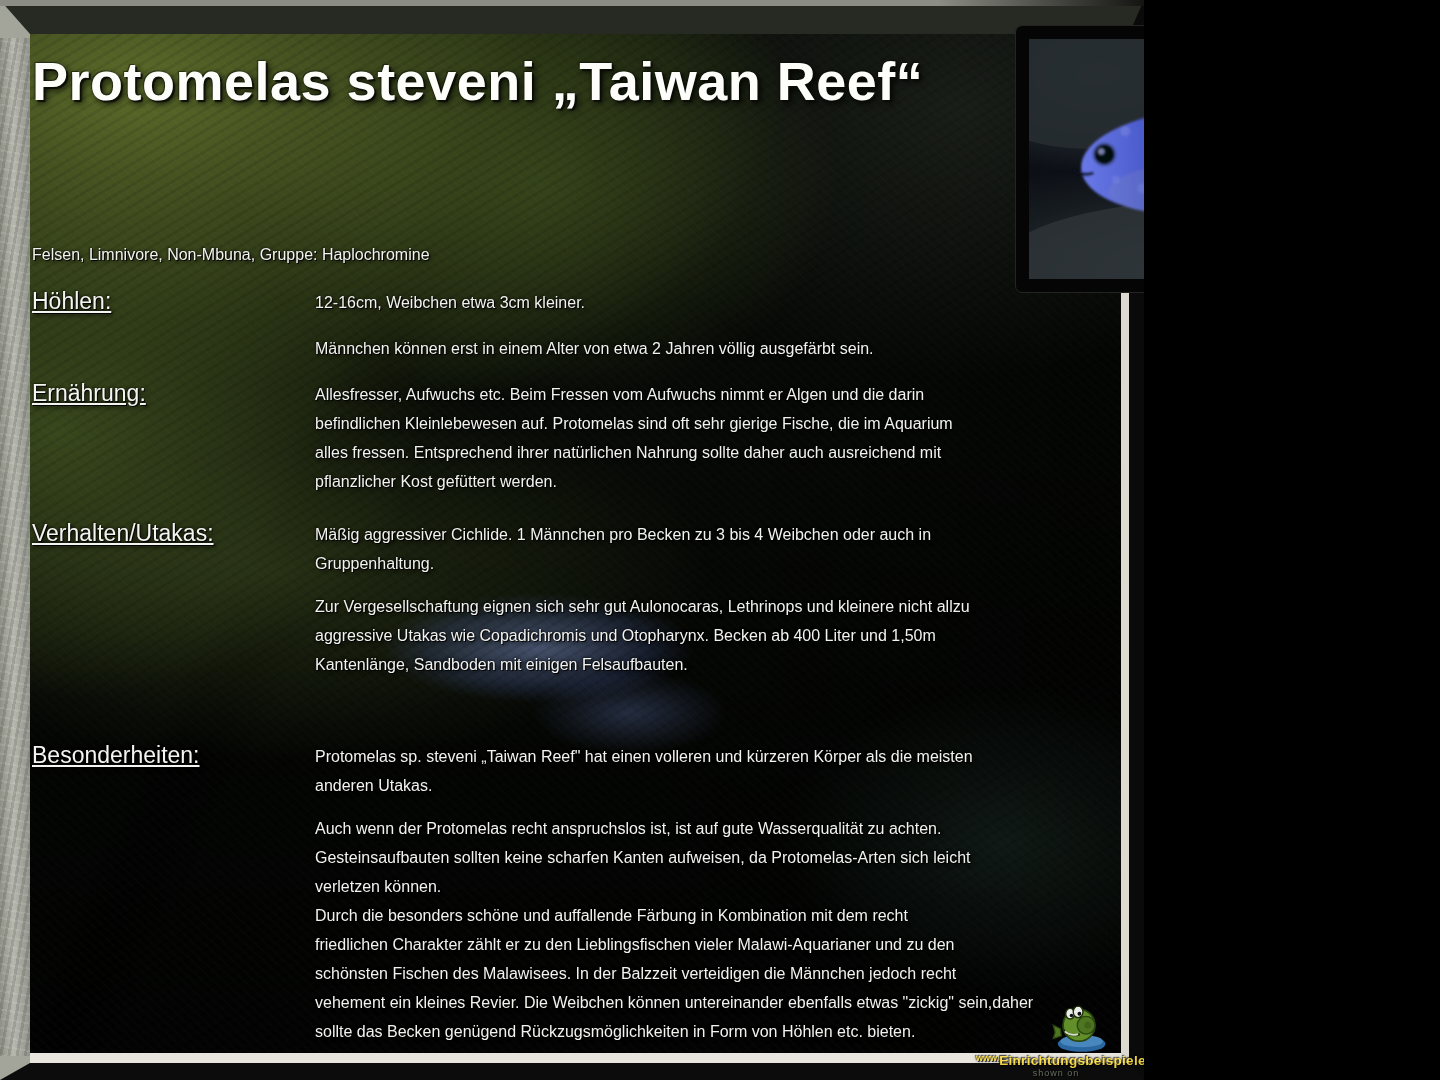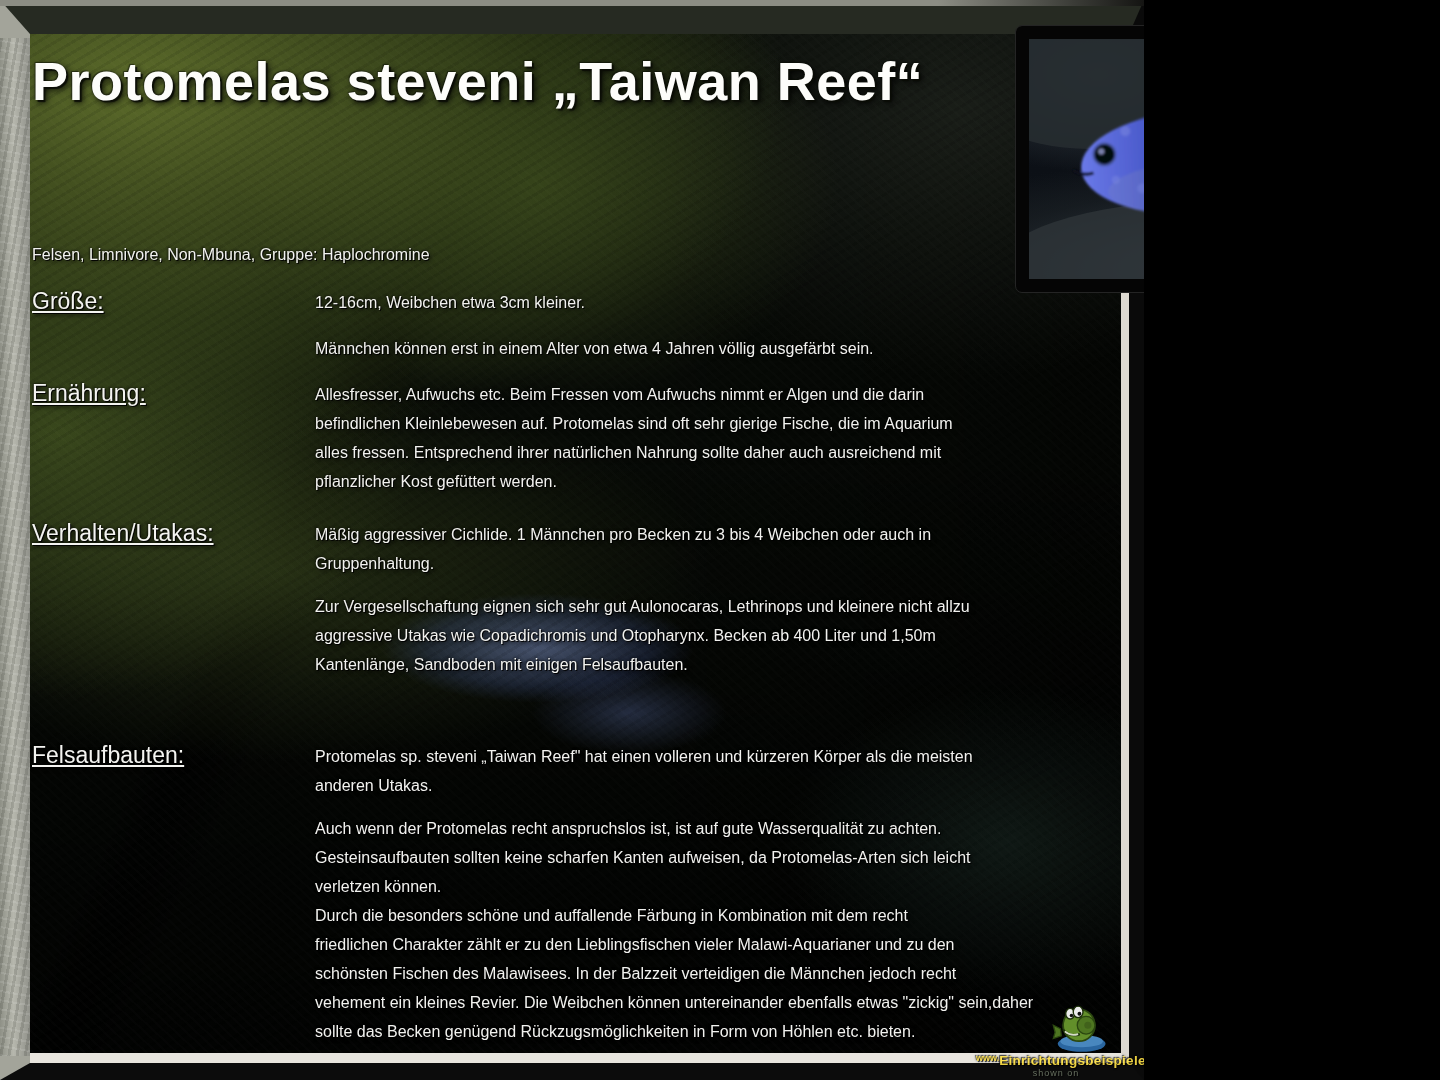--- a/index.html
+++ b/index.html
@@ -133,24 +133,24 @@
     </svg>
   </div>
 
   <div class="section" style="top:240px">
     <div class="body">
       <p class="para">Felsen, Limnivore, Non-Mbuna, Gruppe: Haplochromine</p>
     </div>
   </div>
 
   <div class="section sec-groesse" style="top:288px">
-    <div class="label">Größe:</div>
+    <div class="label">Höhlen:</div>
     <div class="body">
       <p class="para">12-16cm, Weibchen etwa 3cm kleiner.</p>
-      <p class="para">Männchen können erst in einem Alter von etwa 4 Jahren völlig ausgefärbt sein.</p>
+      <p class="para">Männchen können erst in einem Alter von etwa 2 Jahren völlig ausgefärbt sein.</p>
     </div>
   </div>
 
   <div class="section" style="top:380px">
     <div class="label">Ernährung:</div>
     <div class="body">
       <p class="para">Allesfresser, Aufwuchs etc. Beim Fressen vom Aufwuchs nimmt er Algen und die darin
 befindlichen Kleinlebewesen auf. Protomelas sind oft sehr gierige Fische, die im Aquarium
 alles fressen. Entsprechend ihrer natürlichen Nahrung sollte daher auch ausreichend mit
 pflanzlicher Kost gefüttert werden.</p>
@@ -162,21 +162,21 @@
     <div class="body">
       <p class="para">Mäßig aggressiver Cichlide. 1 Männchen pro Becken zu 3 bis 4 Weibchen oder auch in
 Gruppenhaltung.</p>
       <p class="para">Zur Vergesellschaftung eignen sich sehr gut Aulonocaras, Lethrinops und kleinere nicht allzu
 aggressive Utakas wie Copadichromis und Otopharynx. Becken ab 400 Liter und 1,50m
 Kantenlänge, Sandboden mit einigen Felsaufbauten.</p>
     </div>
   </div>
 
   <div class="section" style="top:742px">
-    <div class="label">Felsaufbauten:</div>
+    <div class="label">Besonderheiten:</div>
     <div class="body">
       <p class="para">Protomelas sp. steveni „Taiwan Reef" hat einen volleren und kürzeren Körper als die meisten
 anderen Utakas.</p>
       <p class="para">Auch wenn der Protomelas recht anspruchslos ist, ist auf gute Wasserqualität zu achten.
 Gesteinsaufbauten sollten keine scharfen Kanten aufweisen, da Protomelas-Arten sich leicht
 verletzen können.
 Durch die besonders schöne und auffallende Färbung in Kombination mit dem recht
 friedlichen Charakter zählt er zu den Lieblingsfischen vieler Malawi-Aquarianer und zu den
 schönsten Fischen des Malawisees. In der Balzzeit verteidigen die Männchen jedoch recht
 vehement ein kleines Revier. Die Weibchen können untereinander ebenfalls etwas "zickig" sein,daher

